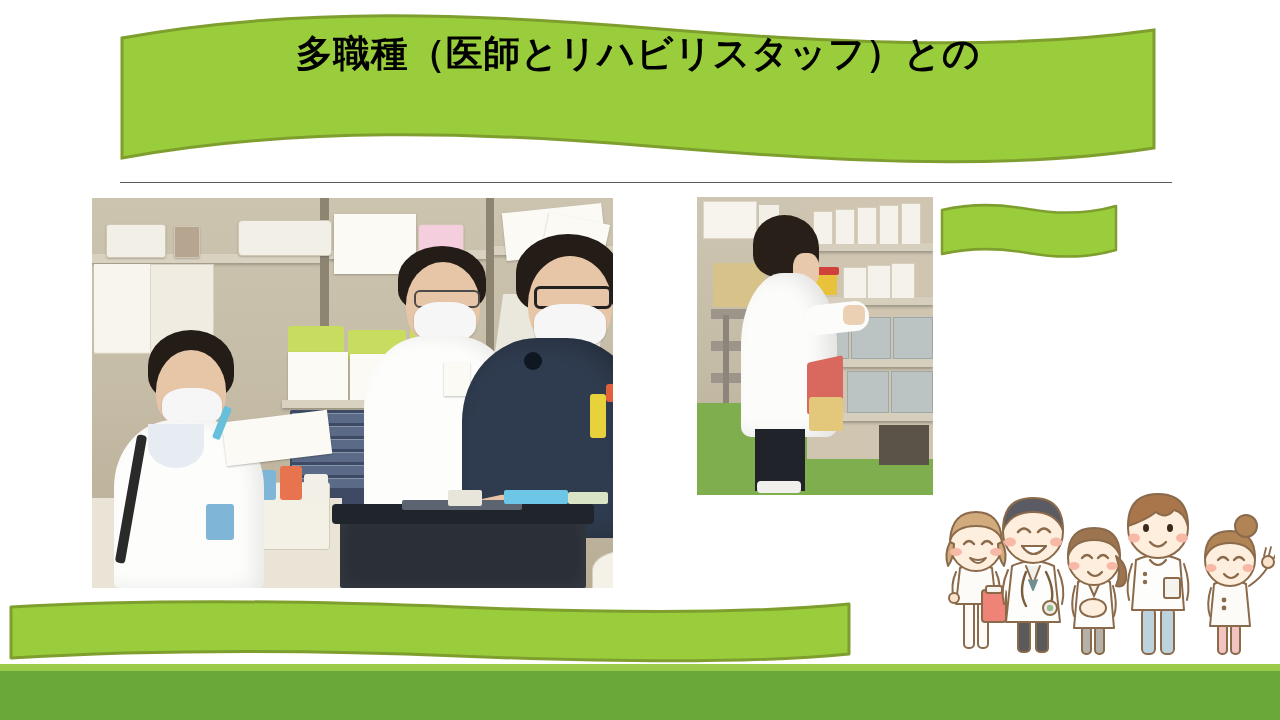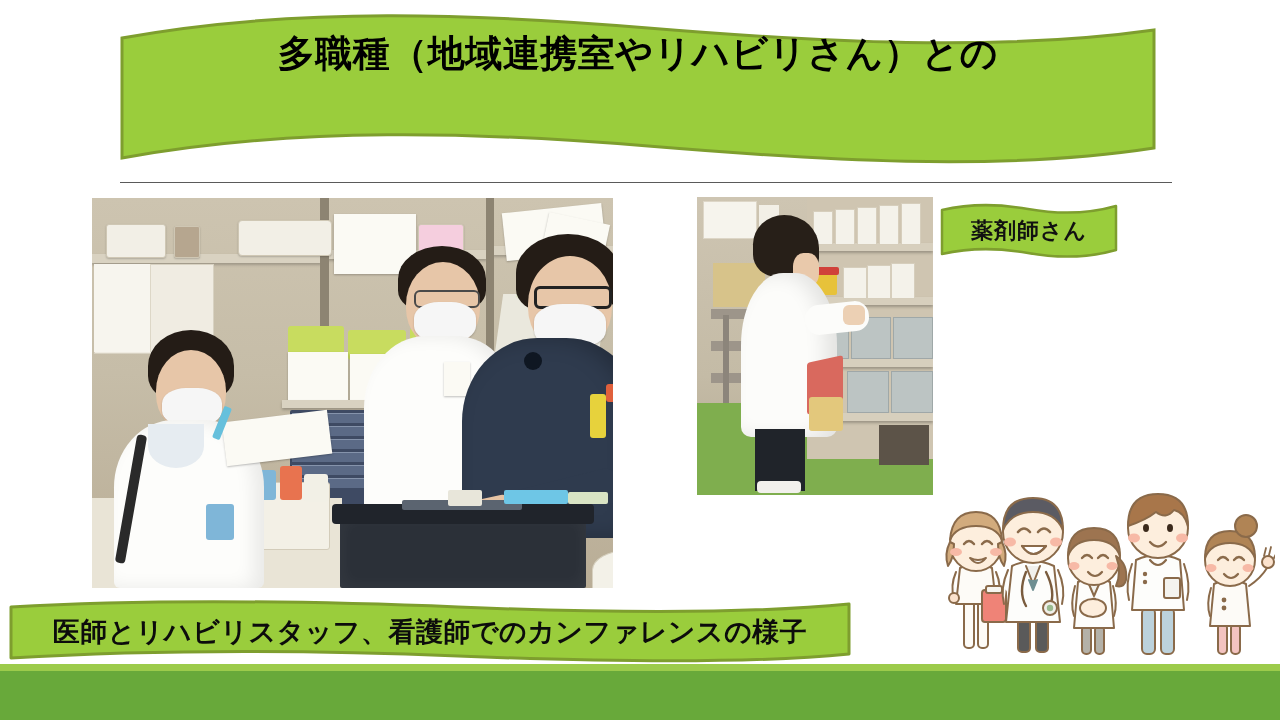--- a/index.html
+++ b/index.html
@@ -110,21 +110,21 @@
 <body>
 
 <div class="slide">
 
   <div class="title-ribbon">
     <svg viewBox="0 0 1040 168" preserveAspectRatio="none">
       <path d="M4,30 C180,-2 360,6 530,20 C700,34 880,44 1036,22 L1036,140 C880,164 700,152 530,138 C360,124 180,118 4,150 Z" fill="#9ACD3C" stroke="#7E9E2E" stroke-width="3"></path>
     </svg>
   </div>
   <div class="title-text">
-    <span class="title-line-1">多職種（地域連携室やリハビリさん）との</span>
+    <span class="title-line-1">多職種（医師とリハビリスタッフ）との</span>
   </div>
 
   <div class="divider"></div>
 
   <div class="photo1">
     <div class="p1 p1-wall"></div>
 
     <div class="p1 p1-shelfboard" style="left:0;top:56px;width:230px;height:9px;"></div>
     <div class="p1 p1-shelfboard" style="left:235px;top:52px;width:160px;height:9px;"></div>
     <div class="p1 p1-shelfboard" style="left:400px;top:48px;width:121px;height:9px;"></div>
@@ -260,28 +260,26 @@
     <div class="p2" style="left:60px;top:284px;width:44px;height:12px;background:#f2f0ec;border-radius:4px;"></div>
     <div class="p2 p2-red" style="left:110px;top:162px;width:36px;height:52px;transform:skewY(-12deg);border-radius:3px;"></div>
     <div class="p2 p2-yellow" style="left:112px;top:200px;width:34px;height:34px;border-radius:3px;"></div>
   </div>
 
   <div class="flag-label">
     <svg viewBox="0 0 182 62" preserveAspectRatio="none">
       <path d="M4,10 C30,4 62,4 90,9 C118,14 150,14 178,6 L178,50 C150,58 118,58 90,53 C62,48 30,48 4,54 Z" fill="#9ACD3C" stroke="#7E9E2E" stroke-width="2.5" stroke-linejoin="round"></path>
     </svg>
   </div>
-  <div class="flag-label-text">薬剤師さん</div>
 
   <div class="caption-ribbon">
     <svg viewBox="0 0 844 68" preserveAspectRatio="none">
       <path d="M3,9 C140,1 300,3 450,9 C600,15 740,16 841,6 L841,56 C740,66 600,64 450,58 C300,52 140,52 3,60 Z" fill="#9ACD3C" stroke="#7E9E2E" stroke-width="3" stroke-linejoin="round"></path>
     </svg>
   </div>
-  <div class="caption-text">医師とリハビリスタッフ、看護師でのカンファレンスの様子</div>
 
   <div class="cartoon">
     <svg viewBox="0 0 345 220">
       <g stroke="#8a6a4a" stroke-width="2" stroke-linejoin="round" stroke-linecap="round" fill="none">
 
         <g>
           <rect x="34" y="152" width="10" height="48" rx="4" fill="#fdfbf7"></rect>
           <rect x="48" y="152" width="10" height="48" rx="4" fill="#fdfbf7"></rect>
           <path d="M30,120 q16,-8 32,0 l4,36 h-40 z" fill="#fdfbf7"></path>
           <path d="M26,124 q-6,14 -2,26" fill="#fdfbf7"></path>

